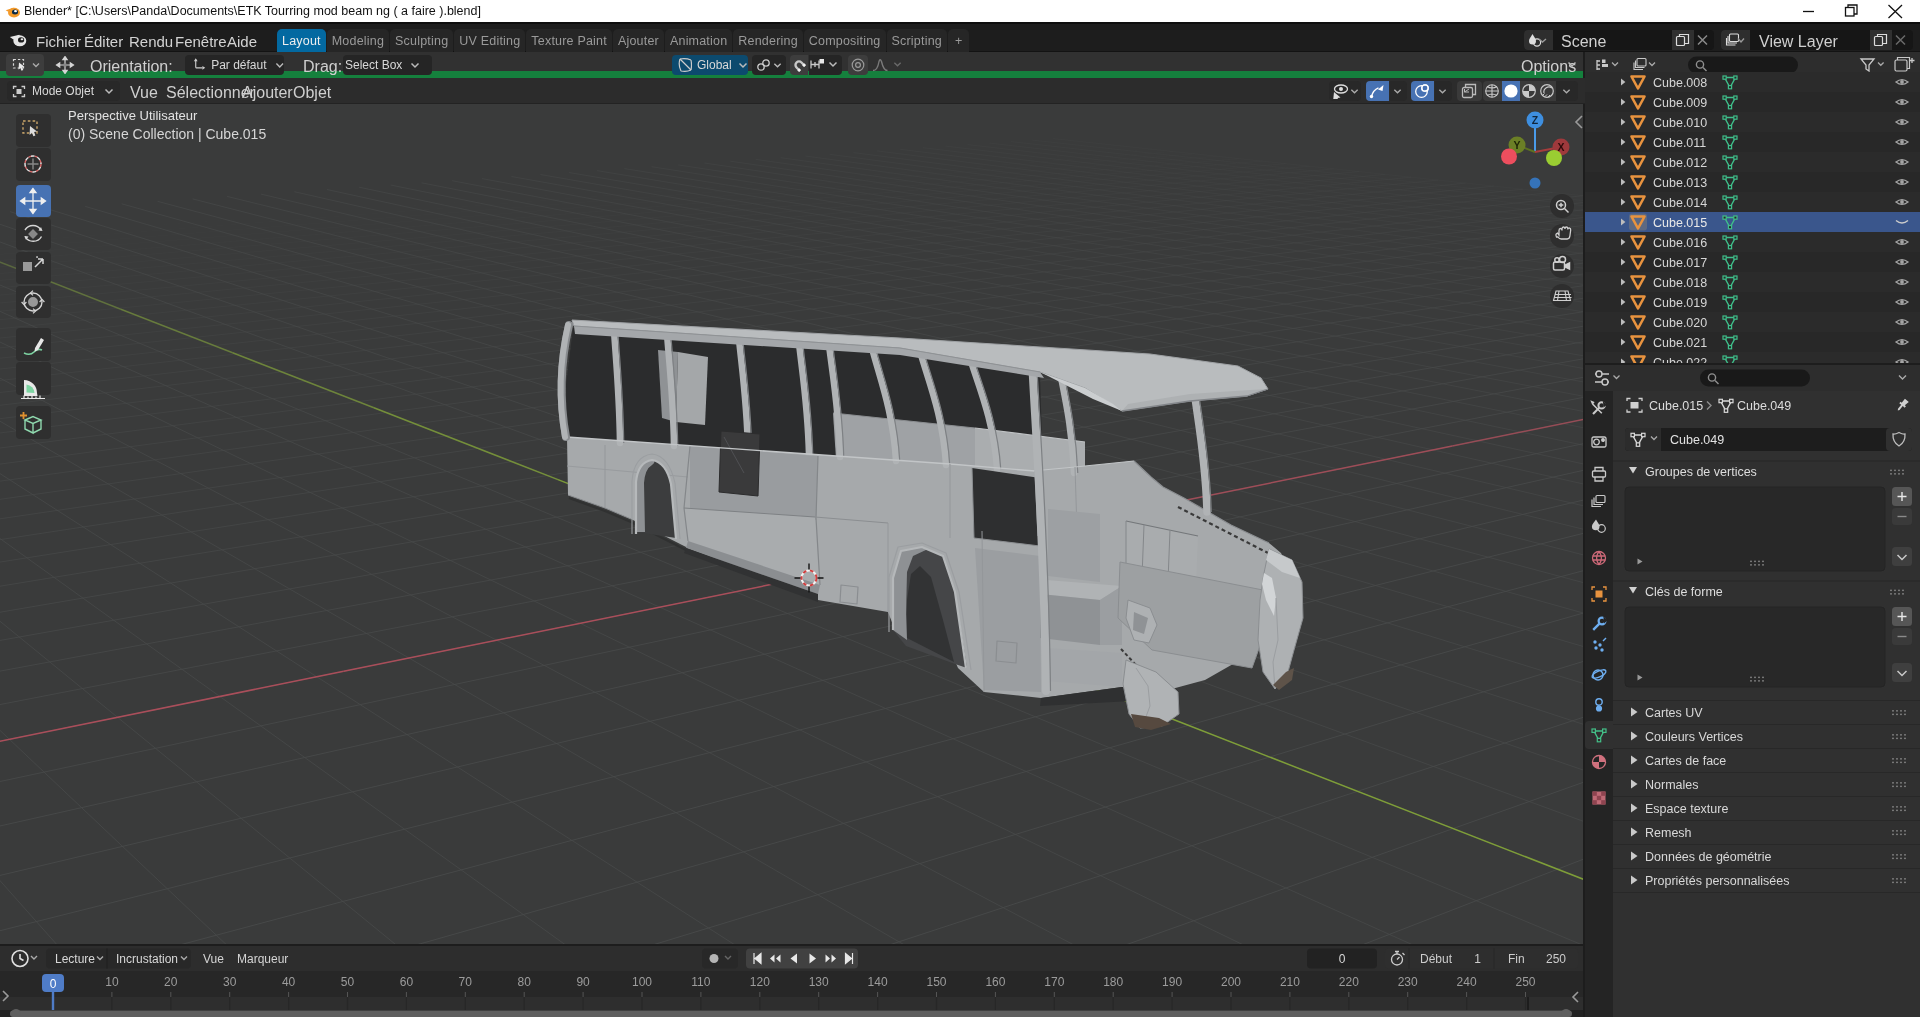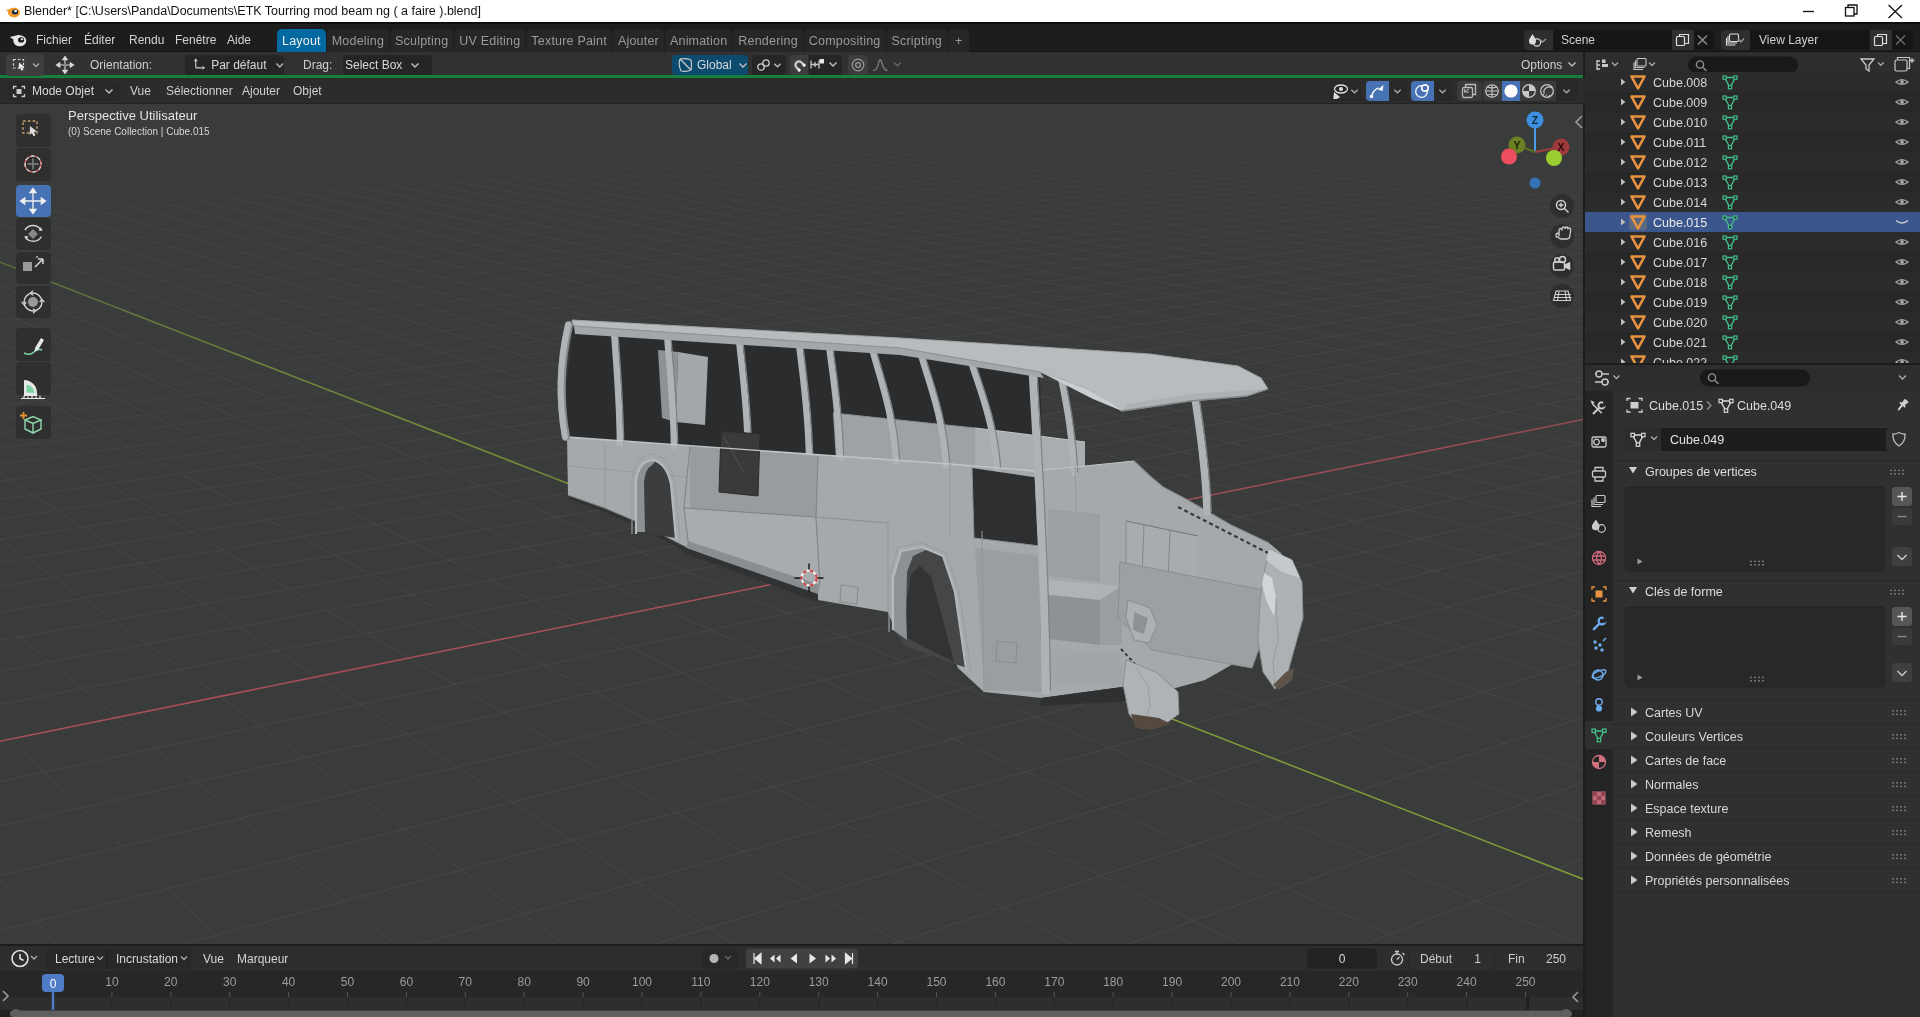--- a/index.html
+++ b/index.html
@@ -1,31 +1,31 @@
 <!DOCTYPE html>
 <html><head><meta charset="utf-8">
 <style>
 html,body{margin:0;padding:0;width:1920px;height:1017px;overflow:hidden;background:#1d1d1d;
  font-family:"Liberation Sans",sans-serif;-webkit-font-smoothing:antialiased;}
 *{box-sizing:border-box;}
 .abs{position:absolute;}
 #titlebar{position:absolute;left:0;top:0;width:1920px;height:22px;background:#ffffff;color:#111;font-size:12.5px;}
 #topbar{position:absolute;left:0;top:22px;width:1920px;height:30px;background:#1d1d1d;border-top:2px solid #0e0e0e;border-bottom:1px solid #131313;}
-#toolrow{position:absolute;left:0;top:52px;width:1583px;height:26px;background:#313131;border-bottom:3px solid #15803d;}
+#toolrow{position:absolute;left:0;top:52px;width:1583px;height:26px;background:#313131;border-bottom:7px solid #15803d;}
 #vpheader{position:absolute;left:0;top:78px;width:1855px;height:26px;background:#2c2c2c;border-bottom:1px solid #232323;}
 #viewport{position:absolute;left:0;top:104px;width:1583px;height:840px;background:#3d3d3d;overflow:hidden;}
 #outliner{position:absolute;left:1585px;top:52px;width:335px;height:311px;background:#282828;}
 #props{position:absolute;left:1585px;top:365px;width:335px;height:652px;background:#303030;}
 #timeline{position:absolute;left:0;top:946px;width:1583px;height:71px;background:#2b2b2b;}
-.menu{color:#d3d3d3;font-size:12px;display:inline-block;}
+.menu{color:#d3d3d3;font-size:15px;display:inline-block;}
 .tab{display:inline-block;height:24px;line-height:24px;padding:0 5px;font-size:12.5px;color:#9a9a9a;
  background:#262626;border-radius:5px 5px 0 0;margin-right:1px;letter-spacing:0.2px;}
 .tab.active{background:#0369a1;color:#efefef;}
 .widget{background:#282828;border-radius:4px;color:#d8d8d8;font-size:12px;display:inline-flex;align-items:center;white-space:nowrap;}
-.lbl{color:#cfcfcf;font-size:12px;}
+.lbl{color:#cfcfcf;font-size:16px;}
 svg{display:block;}
 </style></head>
 <body>
 <div id="titlebar">
   <svg class="abs" style="left:5px;top:4px" width="16" height="16" viewBox="0 0 24 24">
     <ellipse cx="13.5" cy="13" rx="9" ry="7.2" fill="#f39a2b"></ellipse>
     <path d="M1 9.5 L13 5.5 L15 10 L5 11.5 Z" fill="#f39a2b"></path>
     <ellipse cx="15" cy="12" rx="4.6" ry="3.8" fill="#0a2a45"></ellipse>
     <ellipse cx="15.8" cy="10.8" rx="2.2" ry="1.7" fill="#ffffff"></ellipse>
   </svg>
@@ -546,21 +546,21 @@
         <polyline points="574.0,222.0 900.0,244.0 1040.0,268.0" fill="none" stroke="#8f9295" stroke-width="1" stroke-linejoin="round"></polyline>
       </g>
       <g transform="translate(809,474)">
 <circle r="7.5" fill="none" stroke="#f2f2f2" stroke-width="2"></circle>
 <circle r="7.5" fill="none" stroke="#d04040" stroke-width="2" stroke-dasharray="3.6 3.6"></circle>
 <path d="M0 -14.5 V-8.5 M0 8.5 V14.5 M-14.5 0 H-8.5 M8.5 0 H14.5" stroke="#141414" stroke-width="1.4"></path>
 </g>
     </svg>
   </div>
 <div class="abs" style="left:68px;top:108px;color:#e2e2e2;font-size:13px">Perspective Utilisateur</div>
-<div class="abs" style="left:68px;top:126px;color:#d6d6d6;font-size:10px">(0) Scene Collection | Cube.015</div>
+<div class="abs" style="left:68px;top:126px;color:#d6d6d6;font-size:14px">(0) Scene Collection | Cube.015</div>
 <svg class="abs" style="left:1573px;top:112px" width="12" height="20" viewBox="0 0 12 20">
     <path d="M9 4 L3 10 L9 16" stroke="#9a9a9a" stroke-width="1.6" fill="none"></path>
   </svg>
 
 <svg class="abs" style="left:1495px;top:108px" width="82" height="84" viewBox="0 0 82 84">
   <g stroke-width="2">
     <line x1="40" y1="44" x2="40" y2="12" stroke="#4a9be8"></line>
     <line x1="40" y1="44" x2="22" y2="37" stroke="#5d7221"></line>
     <line x1="40" y1="44" x2="66" y2="39" stroke="#a63c3c"></line>
   </g>

